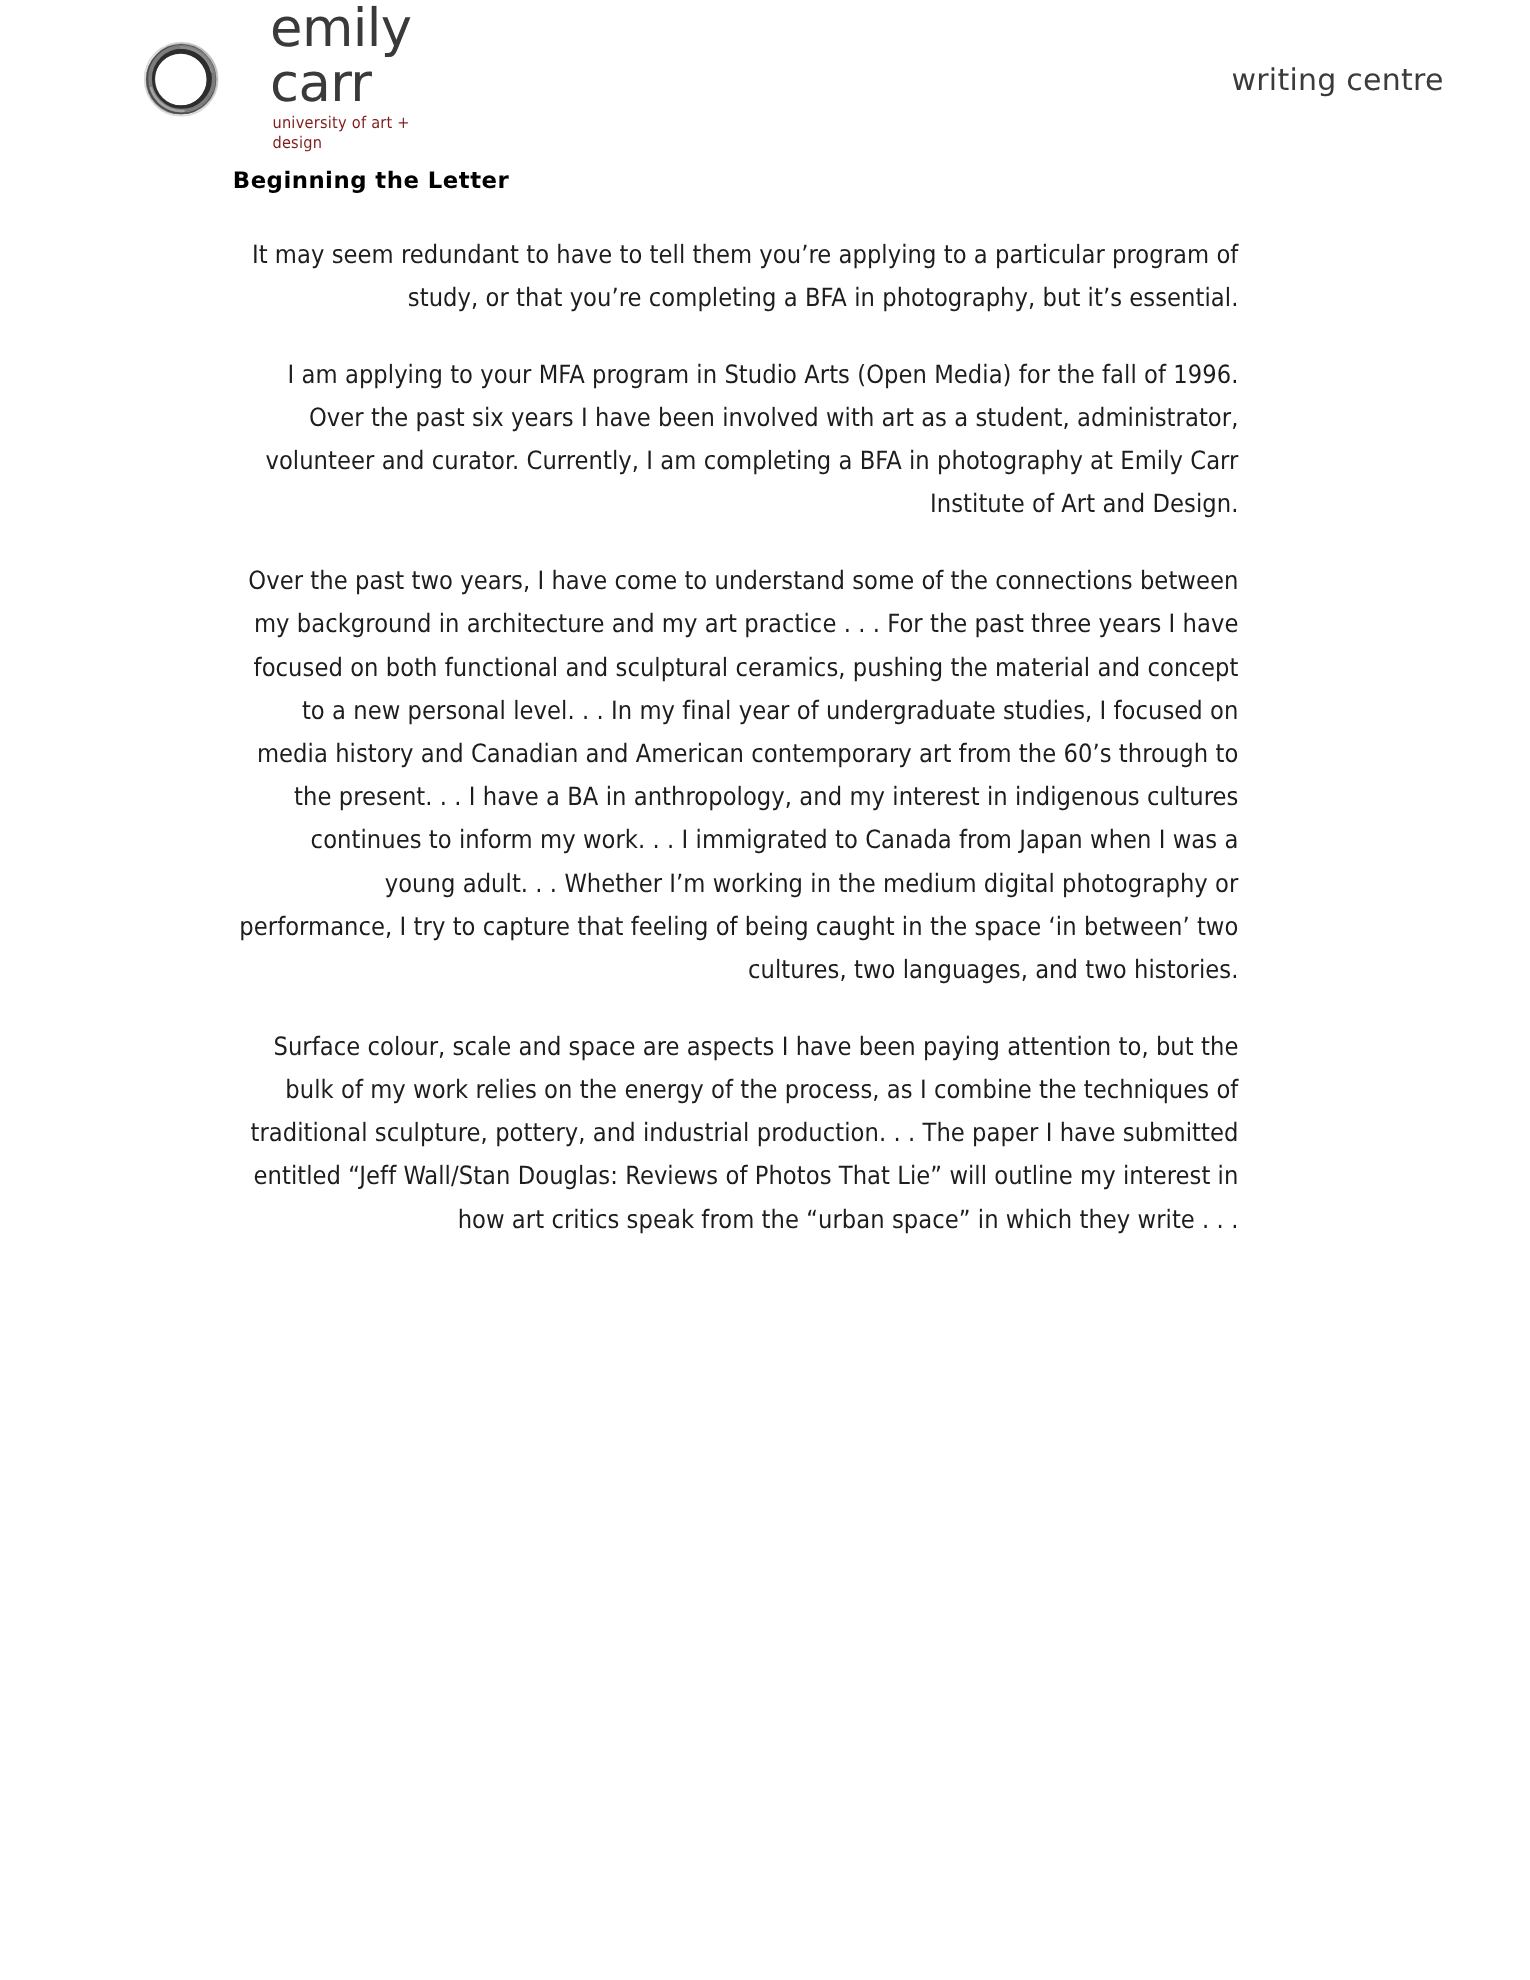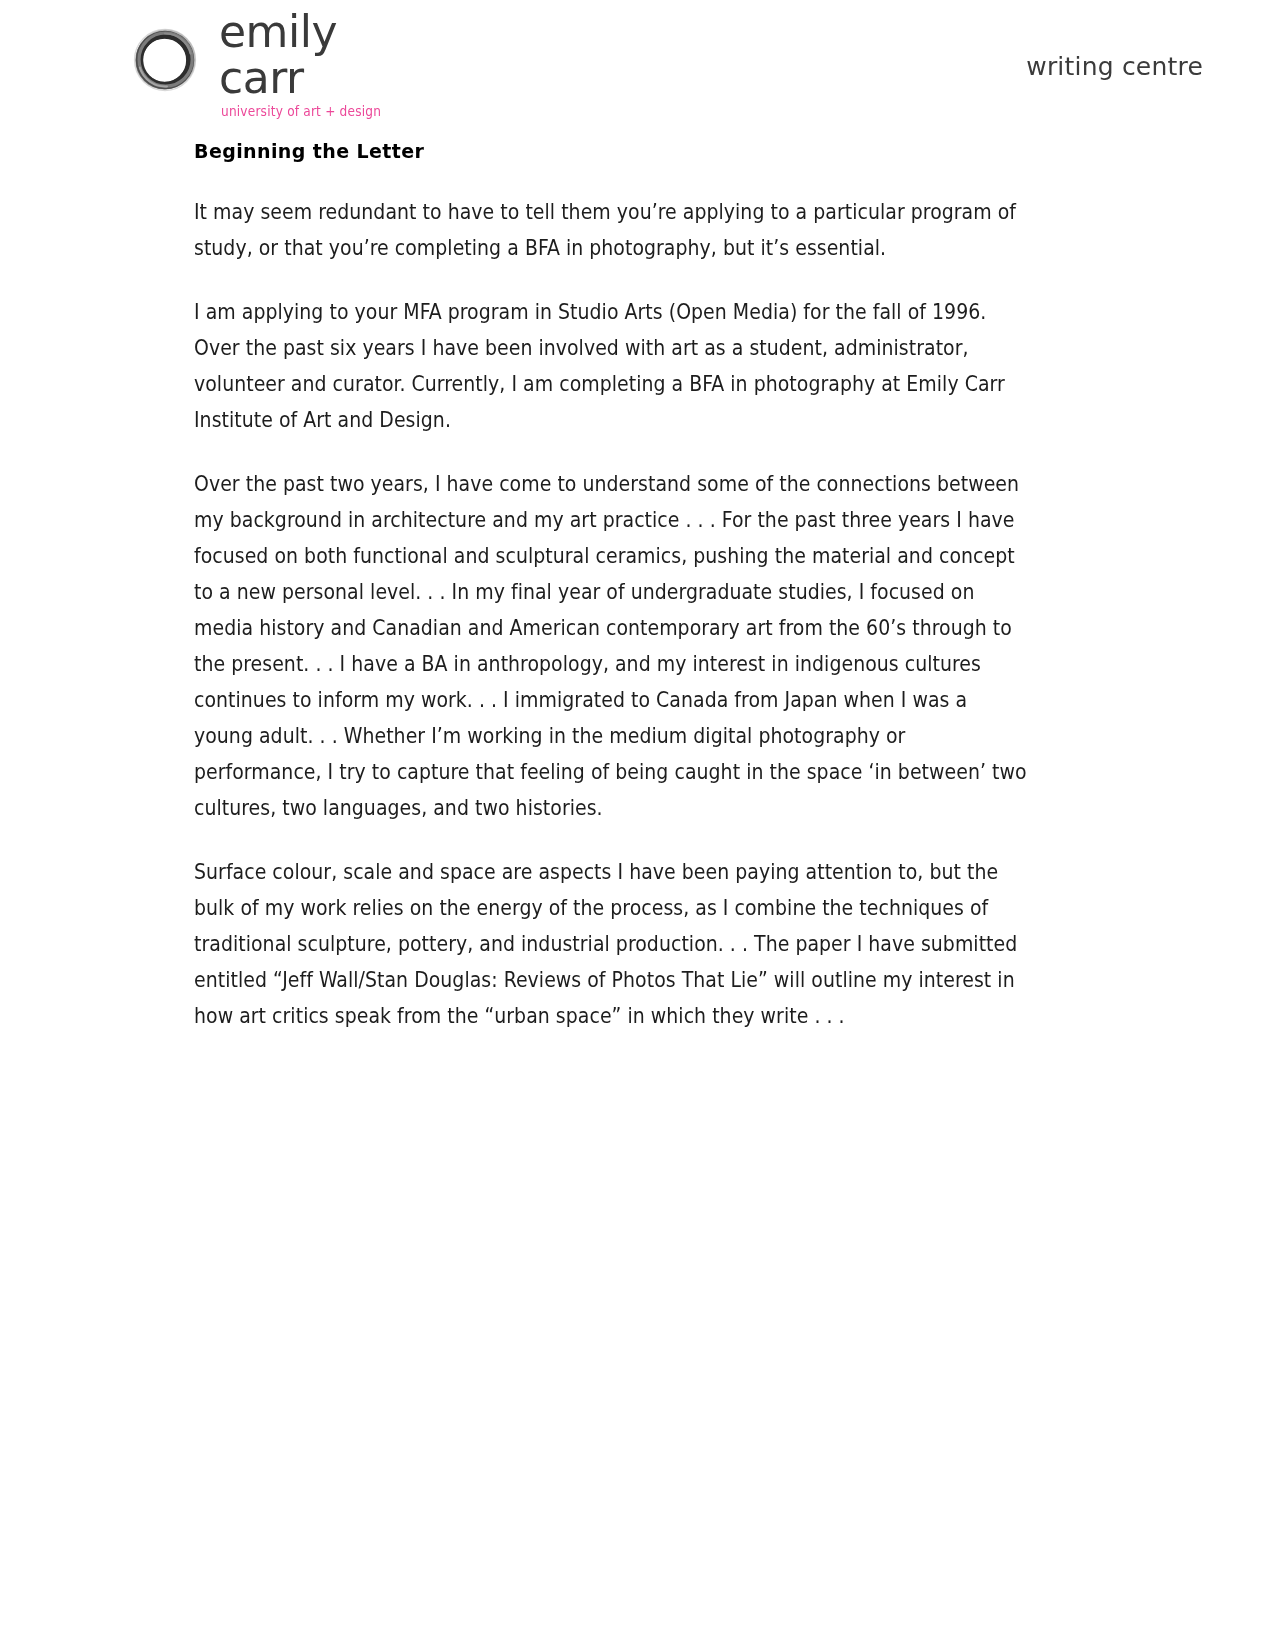--- a/index.html
+++ b/index.html
@@ -25,25 +25,27 @@
   
   .header {
     position: absolute;
     top: 0;
     left: 0;
     width: 1275px;
     height: 128px;
   }
   .logo-block {
     position: absolute;
-    left: 105px;
+    left: 91px;
     top: 22px;
     width: 290px;
     height: 88px;
     display: flex;
+    align-items: center;
+    gap: 20px;
   }
   .logo-mark {
     position: relative;
     width: 76px;
     height: 76px;
     flex: 0 0 76px;
     margin-left: 22px;
   }
   .logo-mark svg { display: block; }
   .logo-words {
@@ -58,21 +60,21 @@
     font-size: 44px;
     line-height: 46px;
     font-weight: 400;
     color: #3a3a3a;
     letter-spacing: -0.5px;
   }
   .logo-tag {
     font-family: "DejaVu Sans Condensed", "DejaVu Sans", "Liberation Sans", sans-serif;
     font-size: 13.5px;
     line-height: 16px;
-    color: #ec4899;
+    color: #7f1d1d;
     letter-spacing: 0.2px;
     margin-top: 2px;
     margin-left: 2px;
   }
   .header-right {
     position: absolute;
     right: 72px;
     top: 52px;
     font-family: "DejaVu Sans", "Liberation Sans", sans-serif;
     font-size: 25px;
@@ -100,21 +102,21 @@
   }
   h2.section-heading.spaced-top {
     margin-top: 32px;
   }
   p.body-par {
     font-size: 21px;
     line-height: 36px;
     margin: 0 0 28px 0;
     color: #1d1d1d;
     letter-spacing: 0.05px;
-    text-align: left;
+    text-align: right;
   }
   p.body-par.sample-label {
     font-style: italic;
     font-family: "DejaVu Sans", "Liberation Sans", sans-serif;
     font-size: 20px;
   }
 </style>
 </head>
 <body>
 

